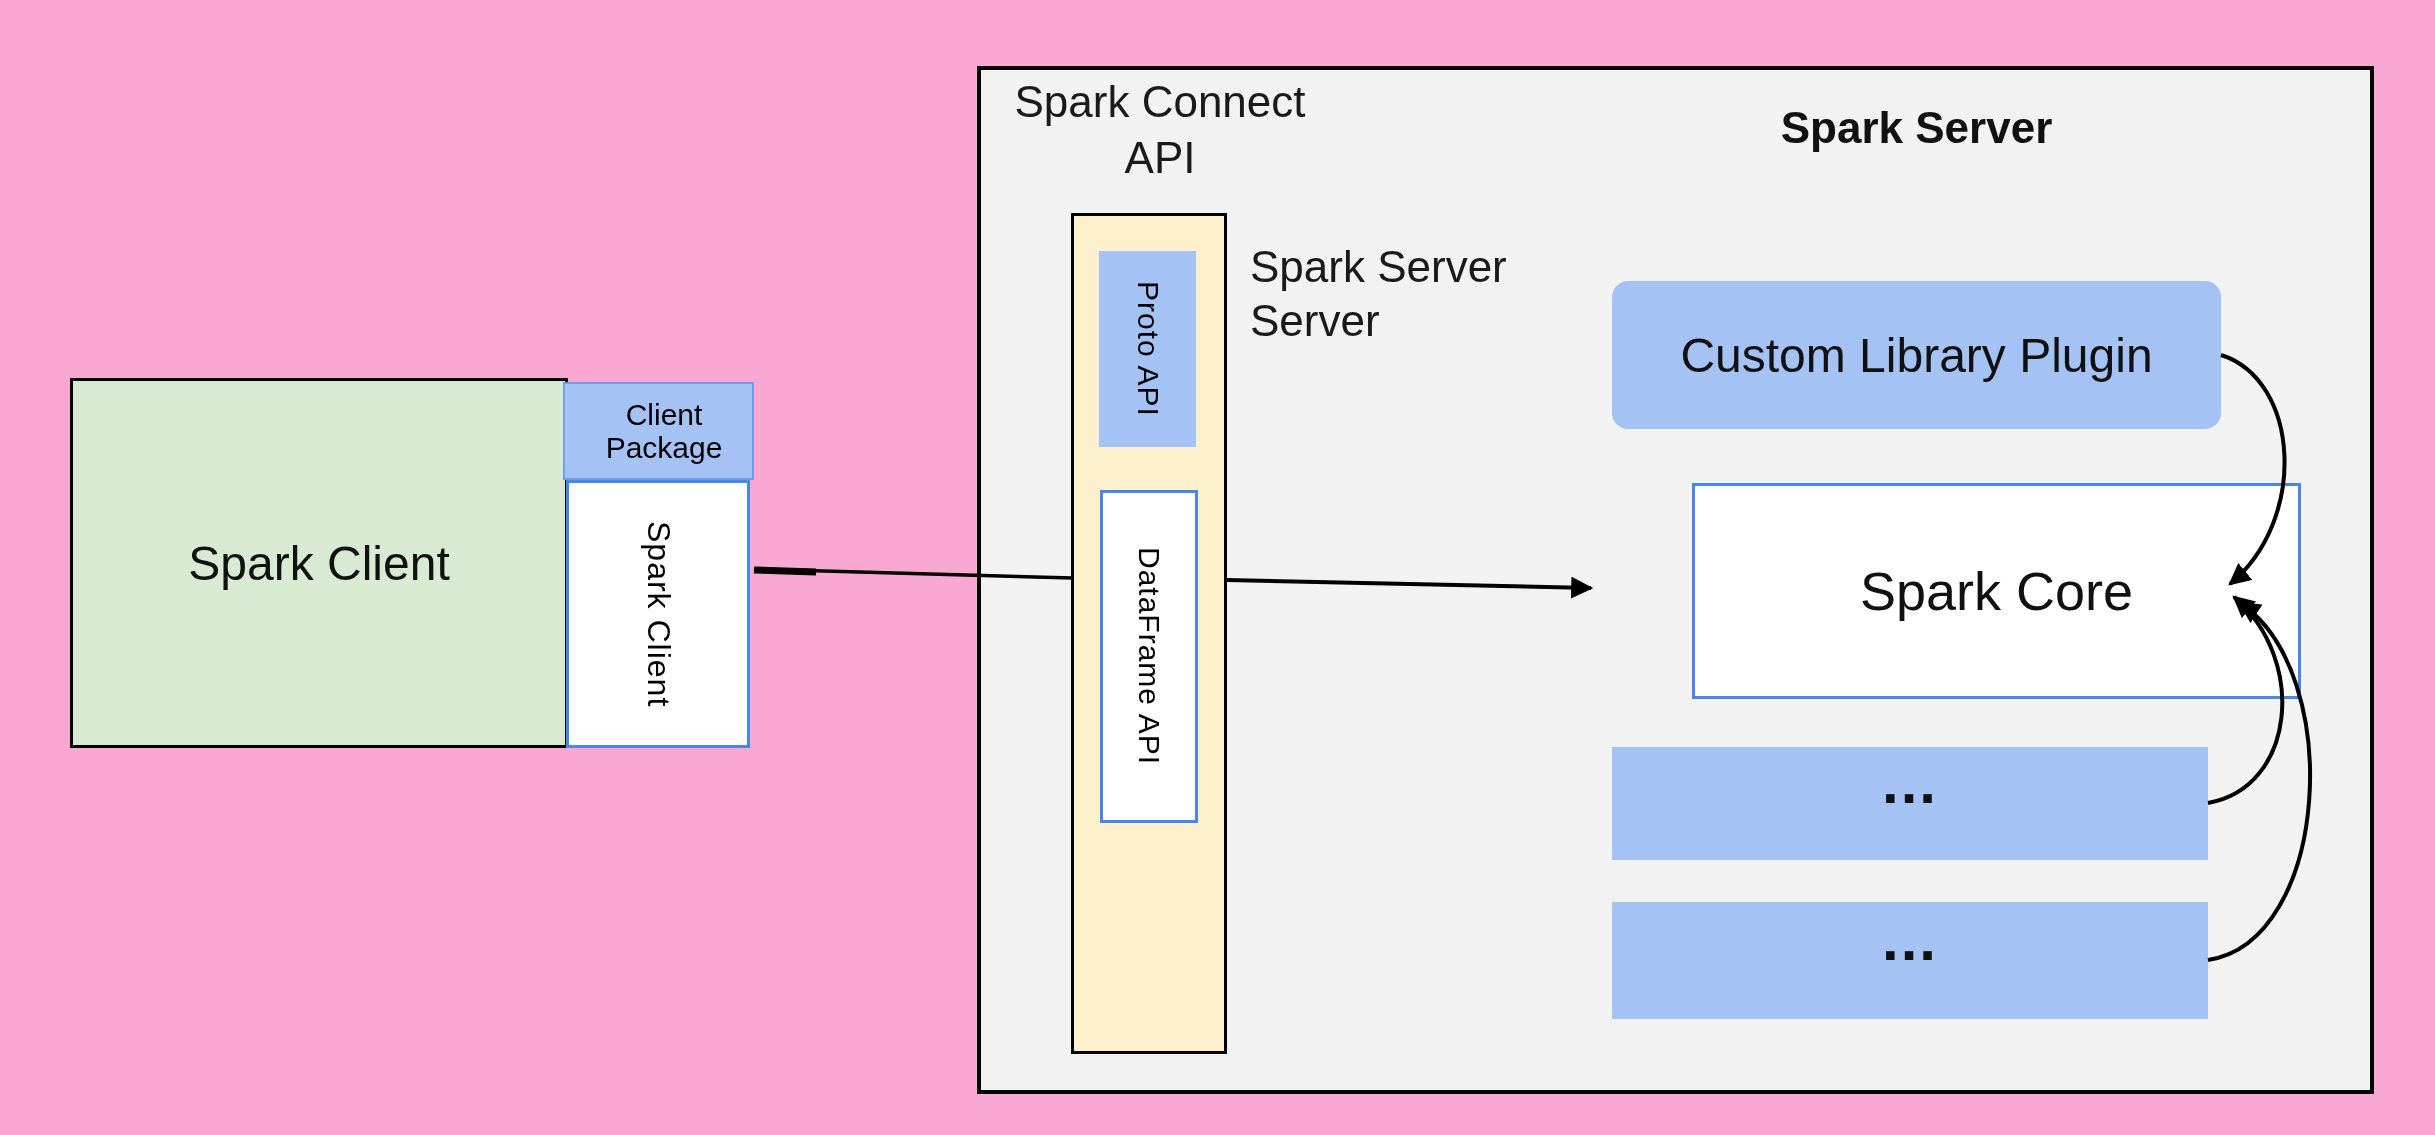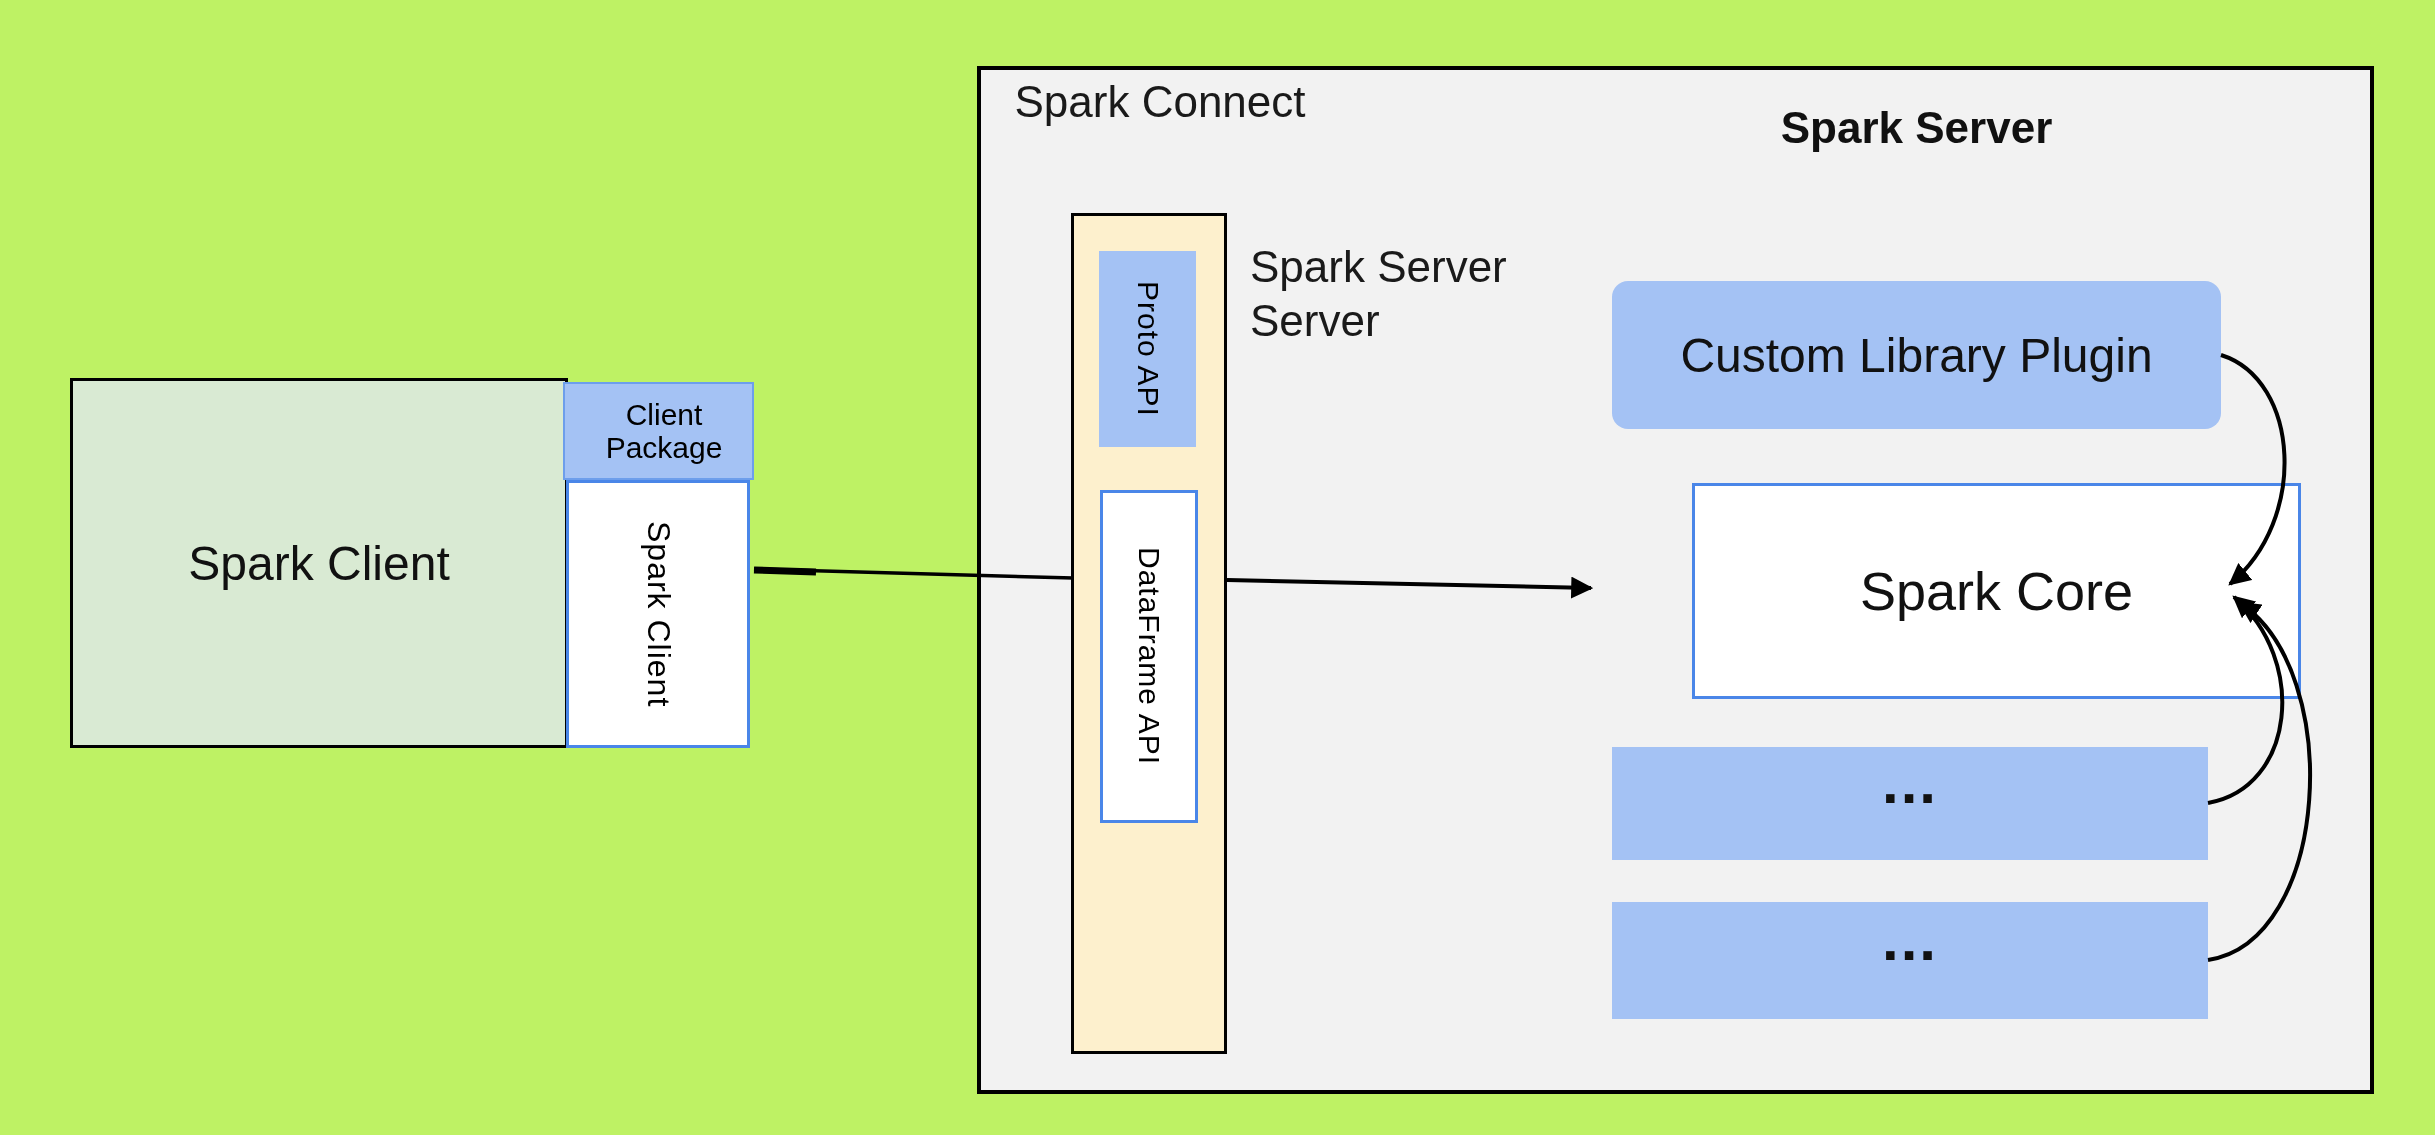--- a/index.html
+++ b/index.html
@@ -1,19 +1,19 @@
 <!DOCTYPE html>
 <html><head>
 <meta charset="utf-8">
 <style>
   html,body{margin:0;padding:0;background:#ffffff;}
   #canvas{
     position:relative;
     width:2435px;height:1135px;
-    background:#bef264;
+    background:#f9a8d4;
     font-family:"Liberation Sans", sans-serif;
     color:#000;
     overflow:hidden;
   }
   .abs{position:absolute;box-sizing:border-box;}
   
   .server-outer{
     left:977px;top:66px;width:1397px;height:1028px;
     background:#f2f2f2;border:4px solid #000;
   }
@@ -98,20 +98,21 @@
 </style>
 </head>
 <body>
 
 <div id="canvas">
 
   <div class="abs server-outer"></div>
 
   <div class="abs connect-label">
     <div>Spark Connect</div>
+    <div>API</div>
   </div>
 
   <div class="abs server-title">Spark Server</div>
 
   <div class="abs green-box">
     <div class="lbl">
       <div>Spark Client</div>
     </div>
   </div>
 

